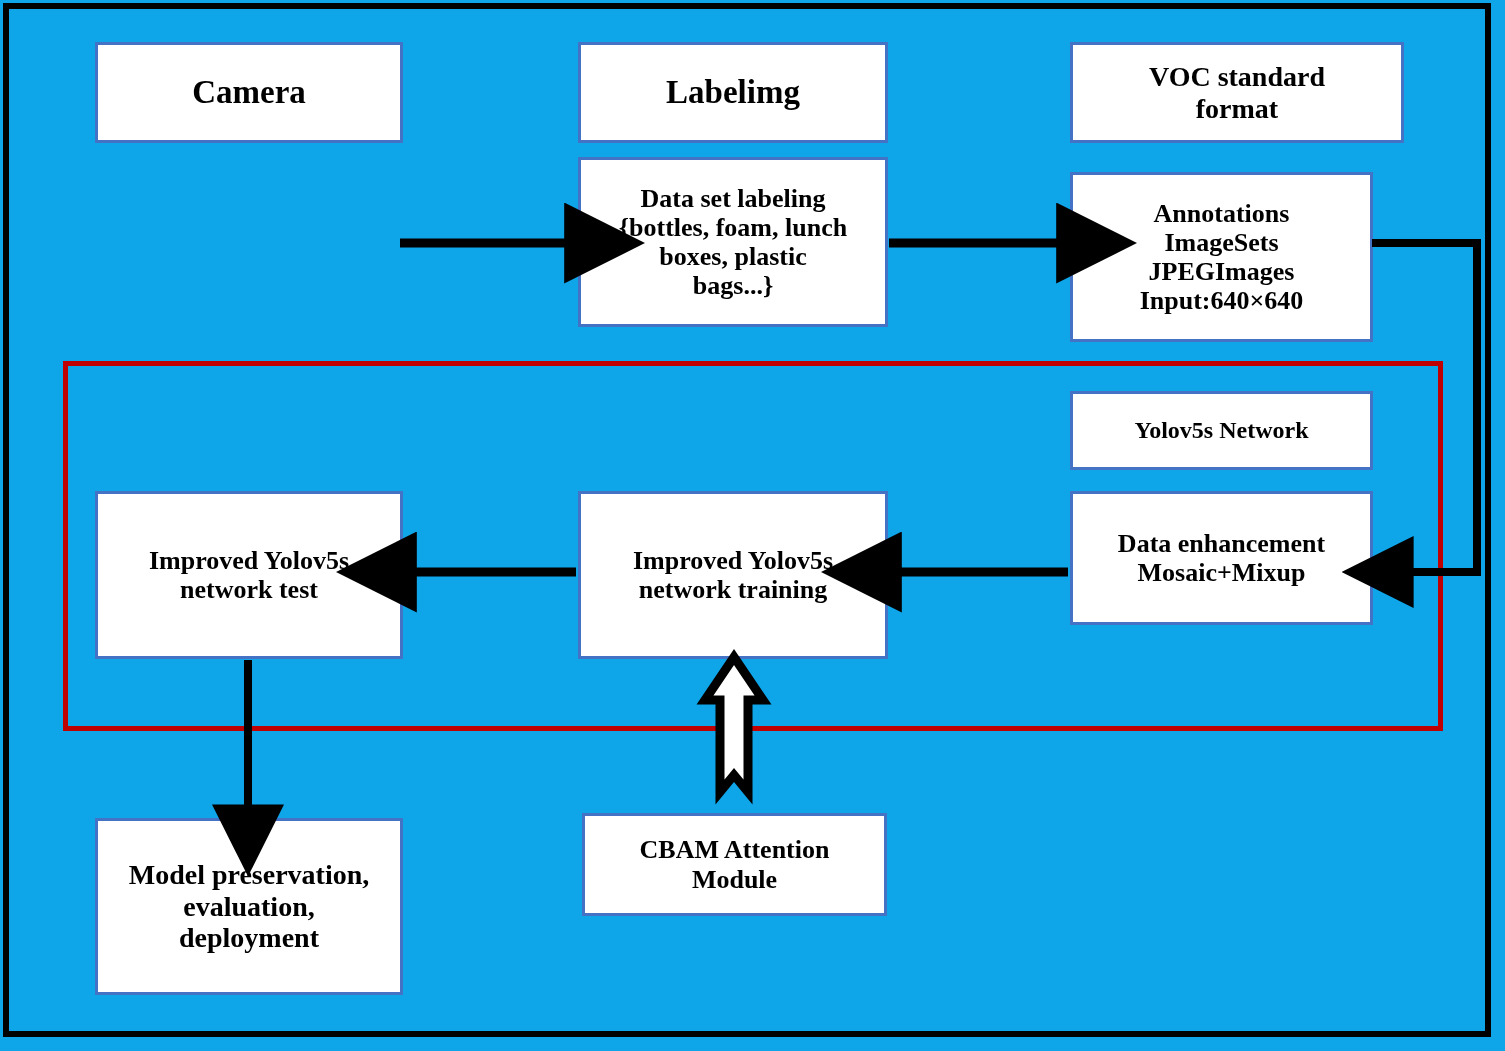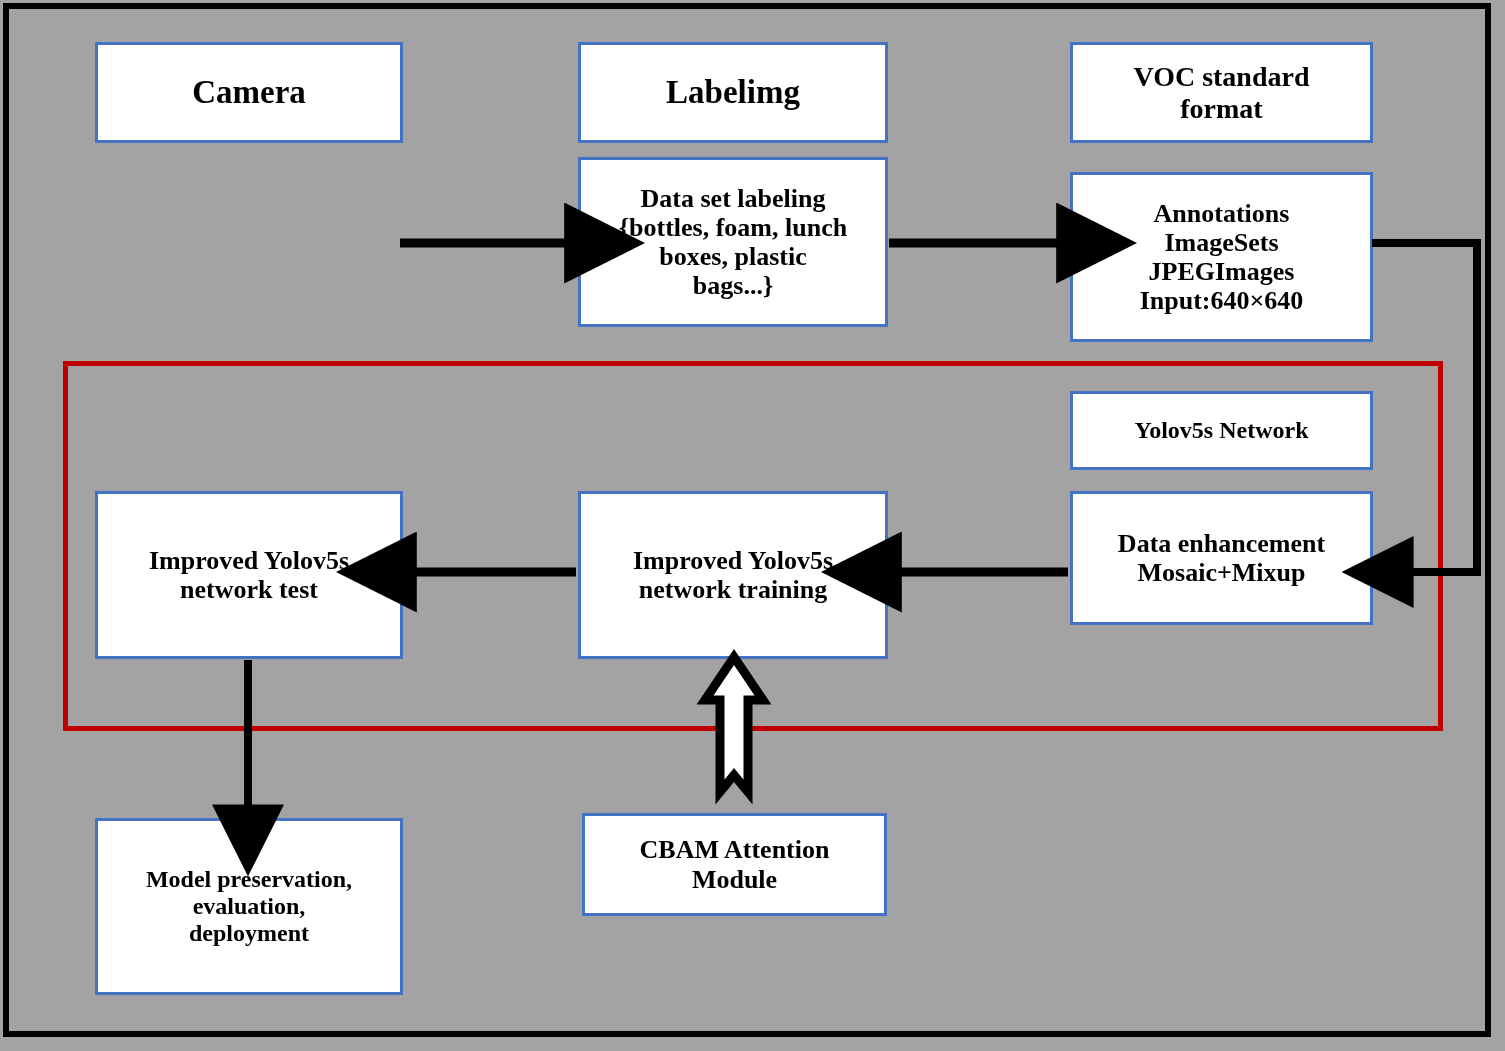--- a/index.html
+++ b/index.html
@@ -8,21 +8,21 @@
     padding: 0;
     background: #ffffff;
   }
   body {
     font-family: "Liberation Serif", "DejaVu Serif", serif;
   }
   #canvas {
     position: relative;
     width: 1505px;
     height: 1051px;
-    background: #a3a3a3;
+    background: #0ea5e9;
     overflow: hidden;
   }
   
   .outer-frame {
     position: absolute;
     left: 3px;
     top: 3px;
     width: 1488px;
     height: 1034px;
     border: 6px solid #000000;
@@ -89,21 +89,21 @@
     <span class="label">Labelimg</span>
   </div>
 
   <div class="node" style="left:578px; top:157px; width:310px; height:170px; font-size:26px;">
     <span class="label">Data set labeling
 {bottles, foam, lunch
 boxes, plastic
 bags...}</span>
   </div>
 
-  <div class="node" style="left:1070px; top:42px; width:303px; height:101px; font-size:28px;">
+  <div class="node" style="left:1070px; top:42px; width:334px; height:101px; font-size:28px;">
     <span class="label">VOC standard
 format</span>
   </div>
 
   <div class="node" style="left:1070px; top:172px; width:303px; height:170px; font-size:26px;">
     <span class="label">Annotations
 ImageSets
 JPEGImages
 Input:640×640</span>
   </div>
@@ -120,21 +120,21 @@
   <div class="node" style="left:578px; top:491px; width:310px; height:168px; font-size:26px;">
     <span class="label">Improved Yolov5s
 network training</span>
   </div>
 
   <div class="node" style="left:95px; top:491px; width:308px; height:168px; font-size:26px;">
     <span class="label">Improved Yolov5s
 network test</span>
   </div>
 
-  <div class="node" style="left:95px; top:818px; width:308px; height:177px; font-size:24px;">
+  <div class="node" style="left:95px; top:818px; width:308px; height:177px; font-size:28px;">
     <span class="label">Model preservation,
 evaluation,
 deployment</span>
   </div>
 
   <div class="node" style="left:582px; top:790px; width:305px; height:103px; font-size:26px;margin-top:23px;">
     <span class="label">CBAM Attention
 Module</span>
   </div>
 

